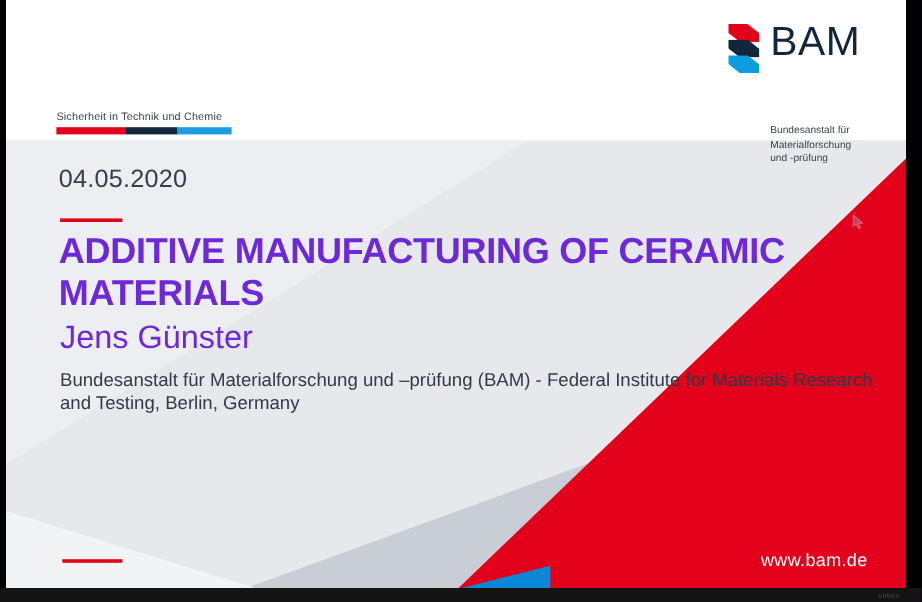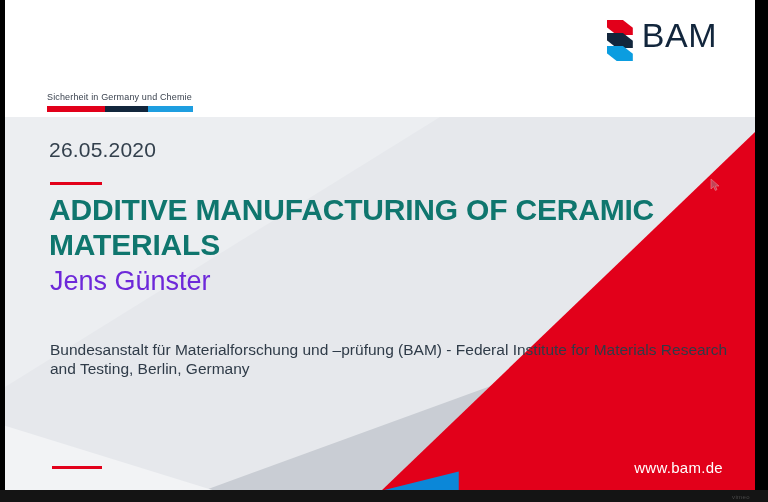--- a/index.html
+++ b/index.html
@@ -193,21 +193,21 @@
   }
   .slide-title {
     position: absolute;
     left: 44px;
     top: 192px;
     width: 690px;
     font-size: 30px;
     font-weight: bold;
     line-height: 35px;
     letter-spacing: -0.2px;
-    color: #0f766e;
+    color: #6d28d9;
     z-index: 5;
     font-family: "Liberation Sans", sans-serif;
   }
   .slide-author {
     position: absolute;
     left: 45px;
     top: 266px;
     font-size: 27px;
     color: #6d28d9;
     z-index: 5;
@@ -216,21 +216,20 @@
   .slide-affiliation {
     position: absolute;
     left: 45px;
     top: 308px;
     width: 690px;
     font-size: 15.5px;
     line-height: 19px;
     color: #2f3b48;
     z-index: 5;
     font-family: "Liberation Sans", sans-serif;
-    margin-top: 32px;
   }
   .footer-rule {
     position: absolute;
     left: 47px;
     bottom: 23px;
     width: 50px;
     height: 3px;
     background: #e2001a;
     z-index: 6;
   }
@@ -309,33 +308,36 @@
     <div class="header-band"></div>
 
     <div class="bam-logo">
       <div class="bam-mark">
         <div class="chev chev-red"></div>
         <div class="chev chev-navy"></div>
         <div class="chev chev-blue"></div>
       </div>
       <div class="bam-wordblock">
         <div class="bam-word">BAM</div>
+        <div class="bam-sub">Bundesanstalt für
+Materialforschung
+und -prüfung</div>
       </div>
     </div>
 
     <div class="claim-wrap">
-      <div class="claim-text">Sicherheit in Germany und Chemie</div>
+      <div class="claim-text">Sicherheit in Technik und Chemie</div>
       <div class="claim-bar">
         <div class="seg-red"></div>
         <div class="seg-navy"></div>
         <div class="seg-blue"></div>
       </div>
     </div>
 
-    <div class="slide-date">26.05.2020</div>
+    <div class="slide-date">04.05.2020</div>
     <div class="date-rule"></div>
 
     <div class="slide-title">ADDITIVE MANUFACTURING OF CERAMIC MATERIALS</div>
 
     <div class="slide-author">Jens Günster</div>
 
     <div class="slide-affiliation">Bundesanstalt für Materialforschung und –prüfung (BAM) - Federal Institute for Materials Research and Testing, Berlin, Germany</div>
 
     <div class="footer-rule"></div>
 

